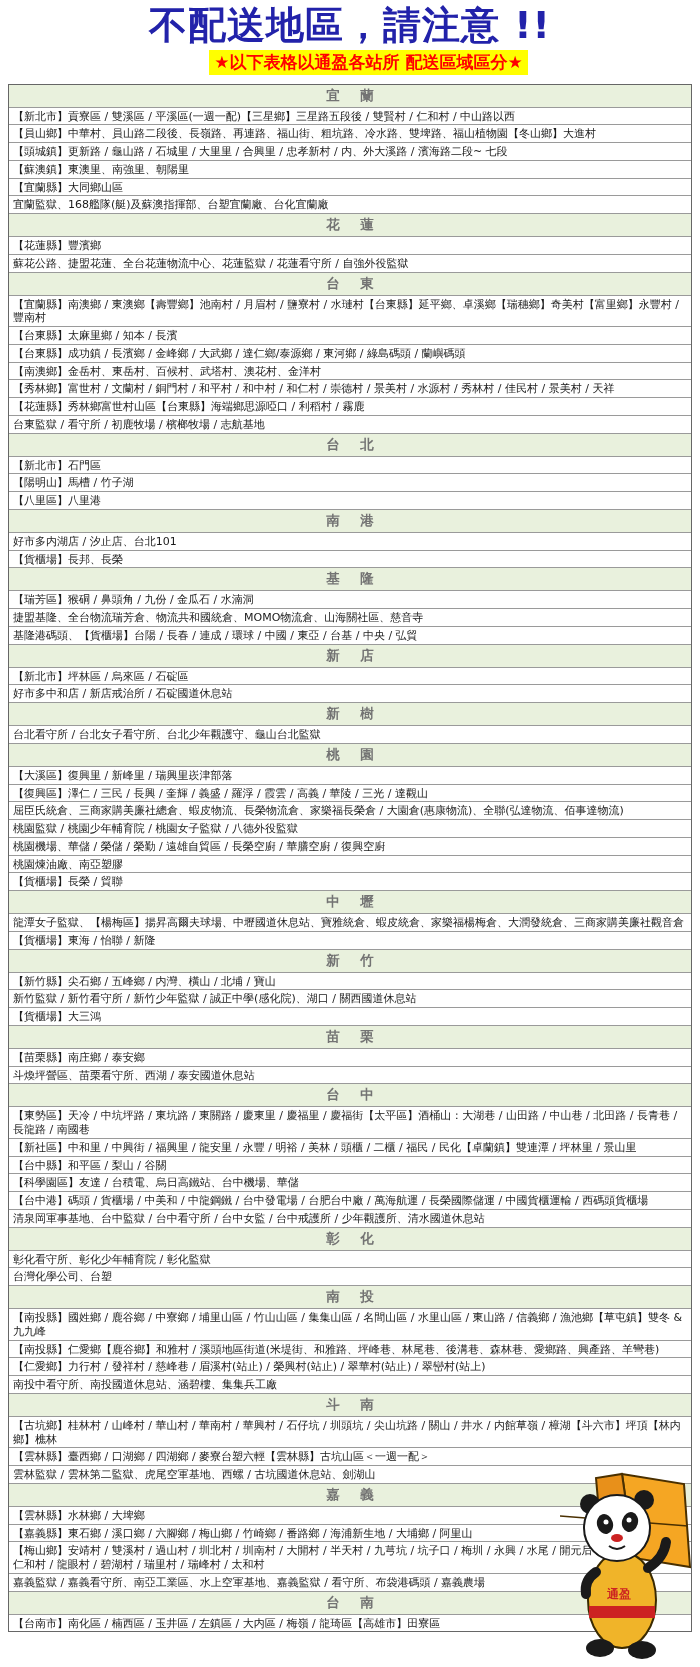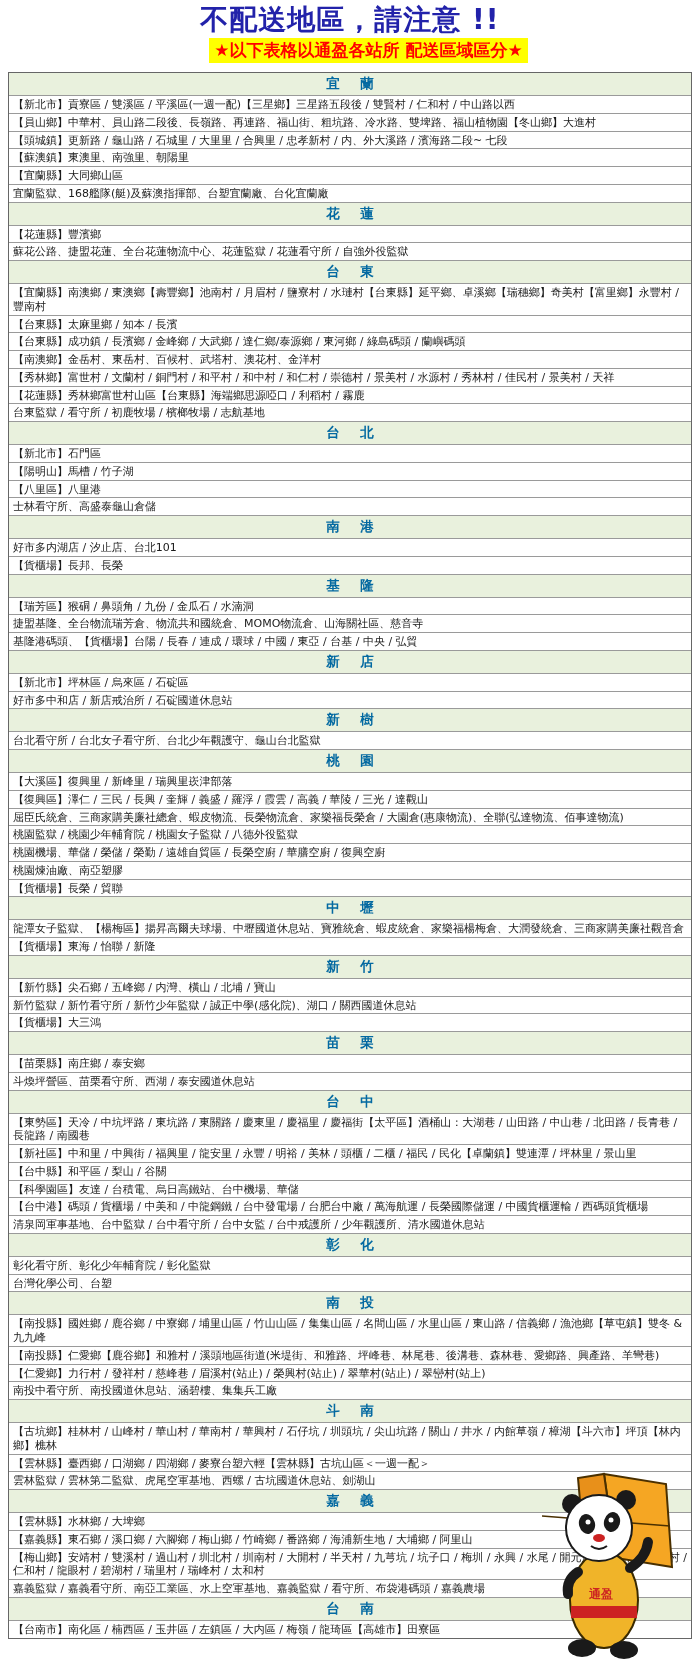--- a/index.html
+++ b/index.html
@@ -3,41 +3,41 @@
 <meta charset="utf-8">
 <style>
   html,body{margin:0;padding:0;}
   body{
     width:700px;height:1667px;position:relative;background:#ffffff;
     font-family:"DejaVu Sans","Liberation Sans",sans-serif;
     overflow:hidden;
   }
   .page-title{
     text-align:center;color:#2222aa;font-weight:bold;
-    font-size:28px;letter-spacing:1px;margin:4px 0 2px 0;line-height:1.15;
+    font-size:38px;letter-spacing:1px;margin:4px 0 2px 0;line-height:1.15;
   }
   .subtitle-wrap{text-align:center;margin:2px 4px 9px 0;padding-left:41px;}
   .subtitle{
     display:inline-block;background:#ffff00;color:#ff0000;
     font-weight:bold;font-size:17px;padding:1px 5px;
   }
   .tbl{
     margin:0 8px;border:1px solid #666;background:#fff;
   }
   .sec-header{
-    border-top:1px solid #9a9a9a;background:#e9f1dd;color:#0369a1;
+    border-top:1px solid #9a9a9a;background:#e9f1dd;color:#737373;
     font-weight:bold;font-size:13.5px;text-align:center;
     letter-spacing:8px;text-indent:8px;padding:2px 0;
   }
   .tbl > .sec-header:first-child{border-top:none;}
   .row{
     border-top:1px solid #9a9a9a;padding:2px 4px 1px 4px;
     font-size:11px;line-height:1.25;color:#1a1a1a;
   }
-  .mascot{position:absolute;right:18px;top:1472px;width:140px;height:195px;text-align:center;}
+  .mascot{position:absolute;right:0;top:1472px;width:140px;height:195px;text-align:center;}
 </style>
 </head>
 <body>
 
 <div class="page-title">不配送地區，請注意 !!</div>
 
 <div class="subtitle-wrap">
   <span class="subtitle">★以下表格以通盈各站所 配送區域區分★</span>
 </div>
 
@@ -57,21 +57,20 @@
     <div class="row">【台東縣】太麻里鄉 / 知本 / 長濱</div>
     <div class="row">【台東縣】成功鎮 / 長濱鄉 / 金峰鄉 / 大武鄉 / 達仁鄉/泰源鄉 / 東河鄉 / 綠島碼頭 / 蘭嶼碼頭</div>
     <div class="row">【南澳鄉】金岳村、東岳村、百候村、武塔村、澳花村、金洋村</div>
     <div class="row">【秀林鄉】富世村 / 文蘭村 / 銅門村 / 和平村 / 和中村 / 和仁村 / 崇德村 / 景美村 / 水源村 / 秀林村 / 佳民村 / 景美村 / 天祥</div>
     <div class="row">【花蓮縣】秀林鄉富世村山區【台東縣】海端鄉思源啞口 / 利稻村 / 霧鹿</div>
     <div class="row">台東監獄 / 看守所 / 初鹿牧場 / 檳榔牧場 / 志航基地</div>
     <div class="sec-header">台 北</div>
     <div class="row">【新北市】石門區</div>
     <div class="row">【陽明山】馬槽 / 竹子湖</div>
     <div class="row">【八里區】八里港</div>
-    <div class="row">士林看守所、高盛泰龜山倉儲</div>
     <div class="sec-header">南 港</div>
     <div class="row">好市多内湖店 / 汐止店、台北101</div>
     <div class="row">【貨櫃場】長邦、長榮</div>
     <div class="sec-header">基 隆</div>
     <div class="row">【瑞芳區】猴硐 / 鼻頭角 / 九份 / 金瓜石 / 水湳洞</div>
     <div class="row">捷盟基隆、全台物流瑞芳倉、物流共和國統倉、MOMO物流倉、山海關社區、慈音寺</div>
     <div class="row">基隆港碼頭、【貨櫃場】台陽 / 長春 / 連成 / 環球 / 中國 / 東亞 / 台基 / 中央 / 弘貿</div>
     <div class="sec-header">新 店</div>
     <div class="row">【新北市】坪林區 / 烏來區 / 石碇區</div>
     <div class="row">好市多中和店 / 新店戒治所 / 石碇國道休息站</div>

